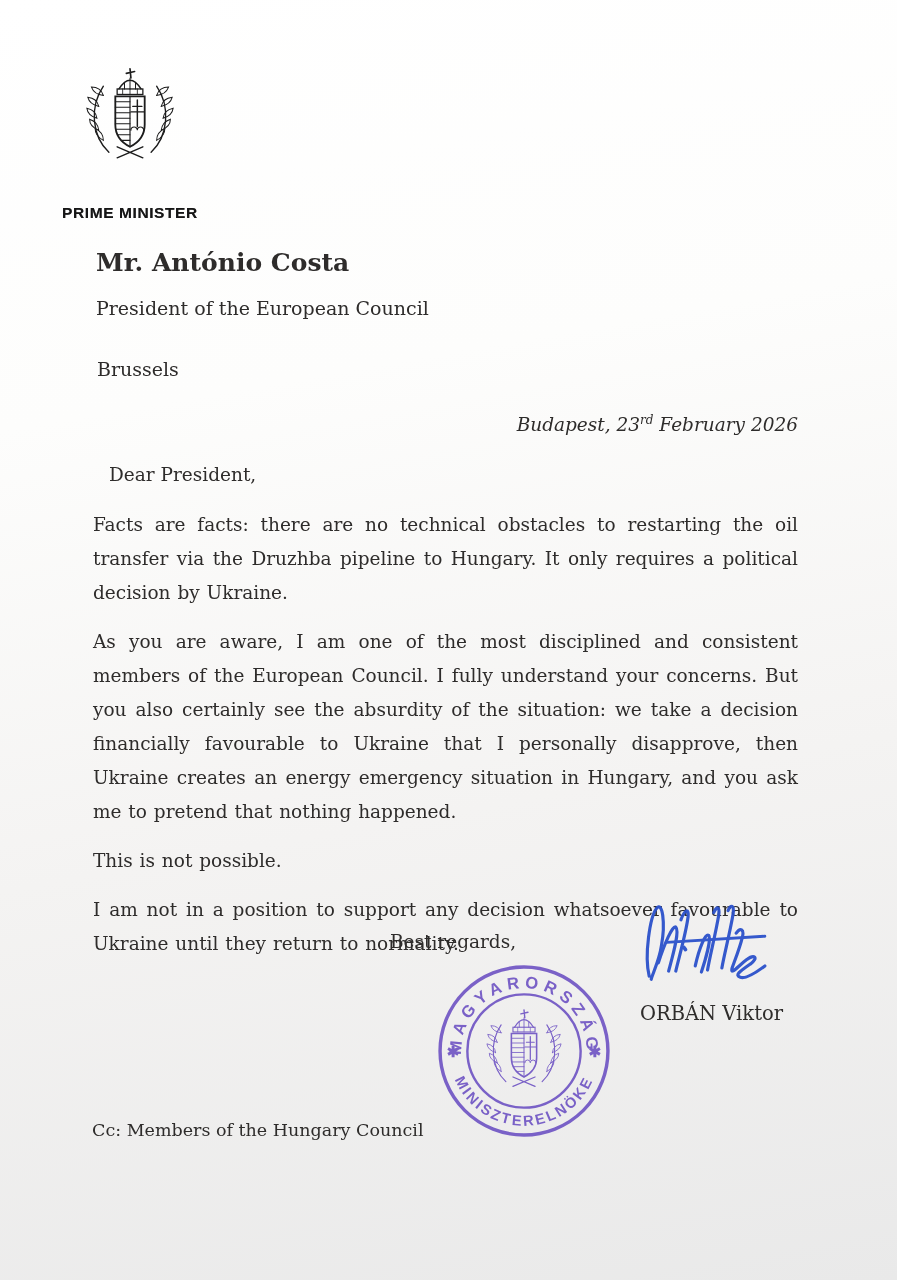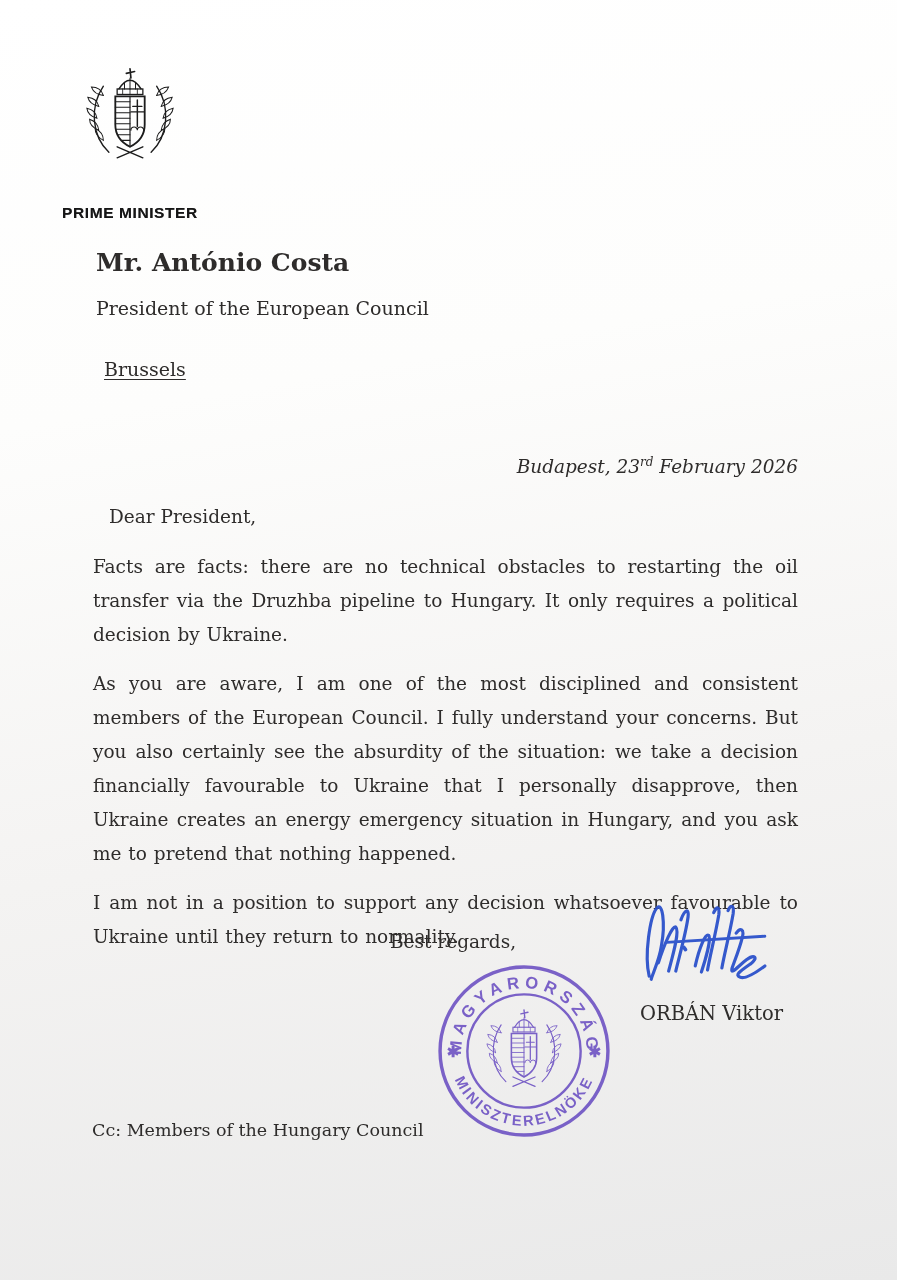--- a/index.html
+++ b/index.html
@@ -14,22 +14,22 @@
   .pm-label{
     position:absolute;left:62px;top:180px;
     font-family:"Liberation Sans", sans-serif;font-weight:700;
     font-size:15.5px;letter-spacing:0.6px;color:#161616;
     text-shadow:0 0 0.6px rgba(0,0,0,0.55);
     margin-top:24px;
   }
   .recipient{position:absolute;left:96px;top:250px;line-height:1;}
   .recipient-name{font-weight:700;font-size:25px;margin:0 0 24px 0;}
   .recipient-title{font-size:19px;margin:0 0 42px 0;text-align:center;}
-  .recipient-city{font-size:19px;text-decoration:underline;text-underline-offset:3px;margin:8px;}
-  .letter-column{position:absolute;left:93px;top:445px;width:705px;}
+  .recipient-city{font-size:19px;text-underline-offset:3px;margin:1px;}
+  .letter-column{position:absolute;left:93px;top:403px;width:705px;}
   .dateline{
     text-align:right;font-style:italic;font-size:18.5px;line-height:34px;
   }
   .dateline sup{font-size:12px;}
   .salutation{font-size:18.5px;line-height:34px;margin:16px;}
   .para{
     font-size:18.5px;line-height:34px;text-align:justify;margin:15px 0 0 0;
     word-spacing:1px;
   }
   .closing-phrase{position:absolute;left:390px;top:931px;font-size:18.5px;}
@@ -83,20 +83,21 @@
   <p class="recipient-name">Mr. António Costa</p>
   <p class="recipient-title">President of the European Council</p>
   <p class="recipient-city">Brussels</p>
 </div>
 
 <div class="letter-column">
   <div class="dateline"><span>Budapest, 23</span><sup>rd</sup><span> February 2026</span></div>
   <p class="salutation">Dear President,</p>
   <p class="para">Facts are facts: there are no technical obstacles to restarting the oil transfer via the Druzhba pipeline to Hungary. It only requires a political decision by Ukraine.</p>
   <p class="para">As you are aware, I am one of the most disciplined and consistent members of the European Council. I fully understand your concerns. But you also certainly see the absurdity of the situation: we take a decision financially favourable to Ukraine that I personally disapprove, then Ukraine creates an energy emergency situation in Hungary, and you ask me to pretend that nothing happened.</p>
+  <p class="para">This is not possible.</p>
   <p class="para">I am not in a position to support any decision whatsoever favourable to Ukraine until they return to normality.</p>
 </div>
 
 <div class="closing-phrase">Best regards,</div>
 
 <svg class="signature" width="128" height="98" viewBox="0 0 125 95" fill="none" stroke="#2b51cb" stroke-width="3.1" stroke-linecap="round" opacity="0.95">
   <path d="M7,76 C2,55 8,18 14,10 C20,2 23,24 19,46 C17,60 11,72 9,79"></path>
   <path d="M16,63 C22,44 30,26 33,28 C37,32 30,56 26,71"></path>
   <path d="M38,21 C42,10 46,10 45,18 C43,34 36,58 33,71"></path>
   <path d="M41,48 L42.5,50" stroke-width="3.6"></path>

